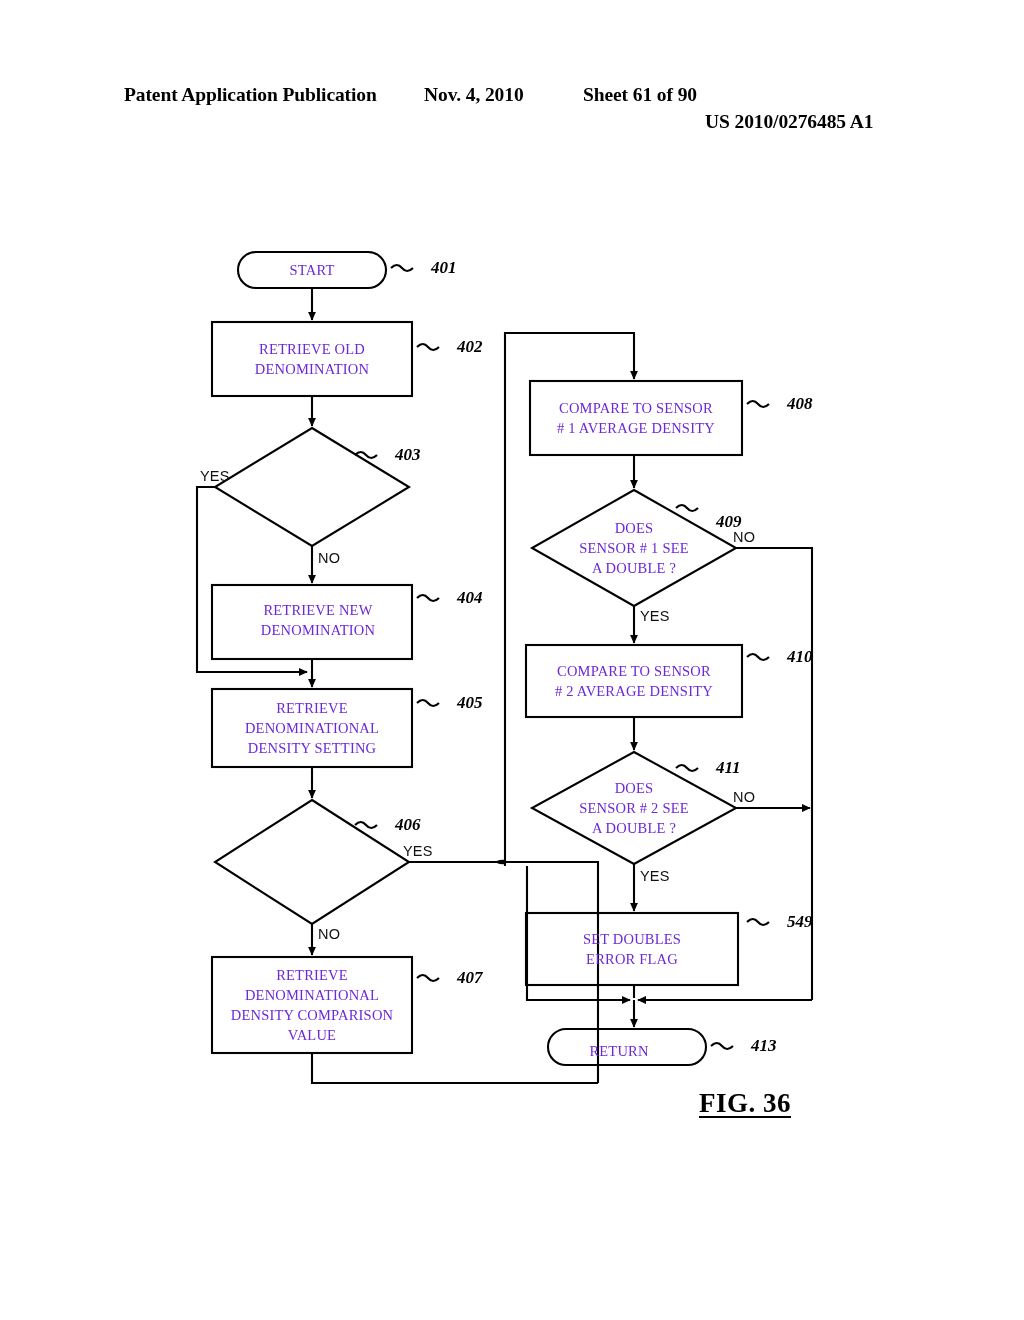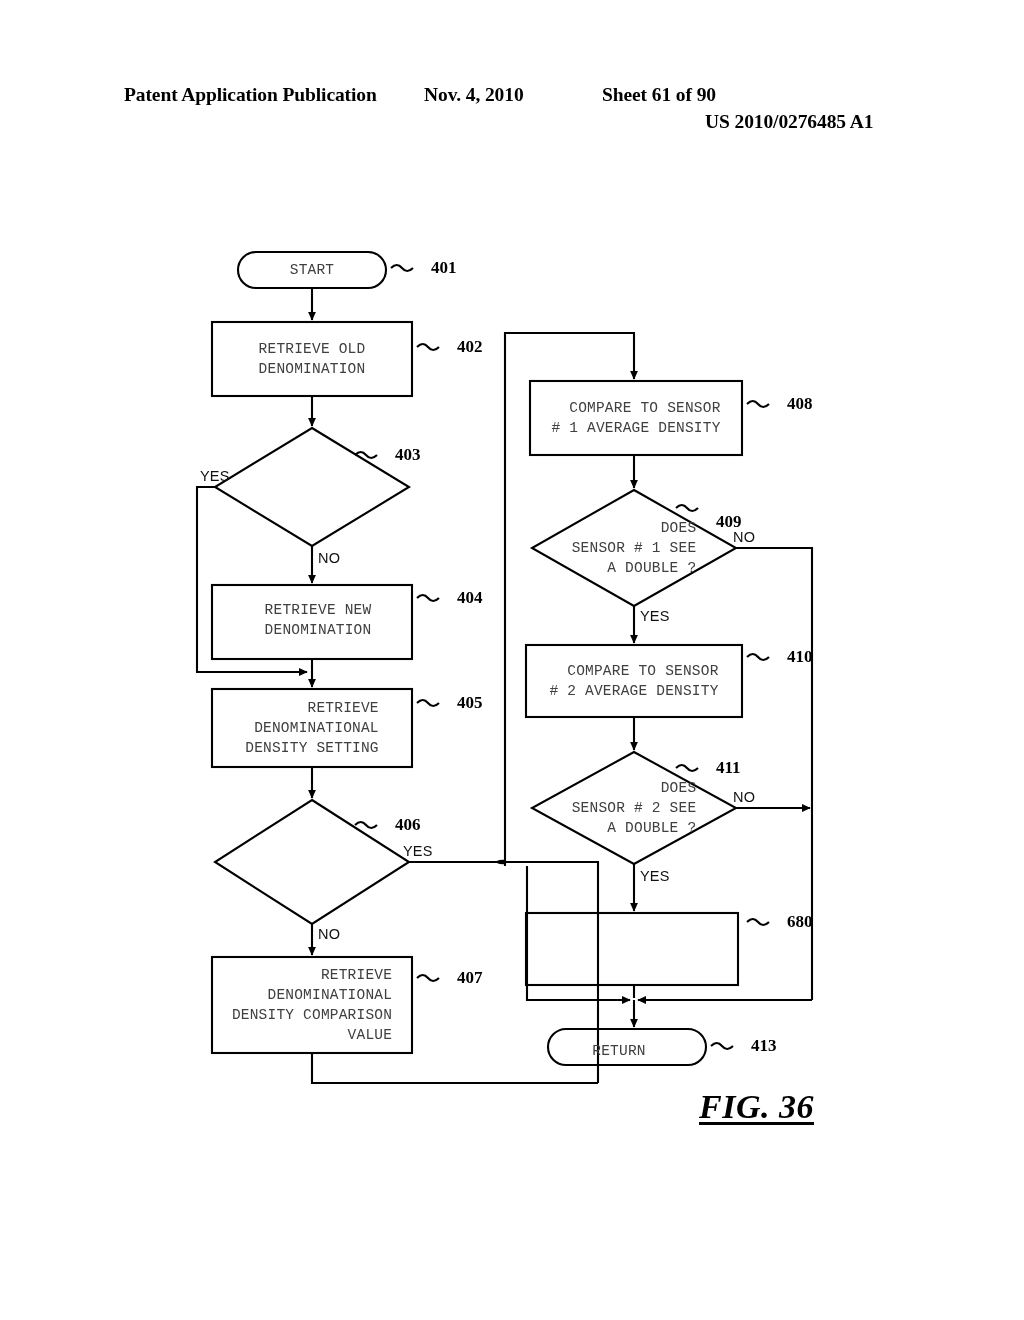--- a/index.html
+++ b/index.html
@@ -26,21 +26,21 @@
     height: 26px;
     font-family: "Liberation Serif", serif;
     font-weight: bold;
     font-size: 19.5px;
     letter-spacing: -0.1px;
     white-space: nowrap;
   }
   #patent-header .h-item { position: absolute; top: 0; }
   #ph-pub   { left: 124px; }
   #ph-date  { left: 424px; }
-  #ph-sheet { left: 583px; margin-left: 19px; }
+  #ph-sheet { left: 583px; }
   #ph-num   { left: 705px; margin-top: 27px; }
 
   
   #figure-canvas {
     position: absolute;
     top: 0;
     left: 0;
     width: 1024px;
     height: 1320px;
   }
@@ -48,54 +48,54 @@
     position: absolute;
     top: 0;
     left: 0;
     width: 1024px;
     height: 1320px;
   }
 
   
   .node-label {
     position: absolute;
-    text-align: right;
-    font-family: Liberation Mono, monospace;
+    text-align: center;
+    font-family: Liberation Serif, serif;
     font-size: 14.5px;
     line-height: 20px;
     letter-spacing: 0.2px;
-    color: #404040;
+    color: #6d28d9;
     white-space: pre-line;
     display: flex;
     align-items: center;
     justify-content: center;
     pointer-events: none;
   }
   .ref-num {
     position: absolute;
     font-family: "Liberation Serif", serif;
     font-weight: bold;
     font-size: 17px;
     color: #000;
+    font-style: italic;
   }
   .edge-label {
     position: absolute;
     font-family: "Liberation Sans", sans-serif;
     font-size: 14.5px;
     letter-spacing: 0.2px;
     color: #111;
   }
   #fig-caption {
     position: absolute;
     left: 699px;
     top: 1088px;
     font-family: "Liberation Serif", serif;
-    font-style: italic;
     font-weight: bold;
-    font-size: 34px;
+    font-size: 27px;
     letter-spacing: 0.5px;
     text-decoration: underline;
     text-underline-offset: 4px;
   }
 </style>
 </head>
 <body>
 
 <div id="patent-header">
   <span class="h-item" id="ph-pub">Patent Application Publication</span>
@@ -216,34 +216,36 @@
   <div class="node-label" style="left:530px;top:381px;width:212px;height:74px;">COMPARE TO SENSOR
 # 1 AVERAGE DENSITY</div>
   <div class="node-label" style="left:545px;top:507px;width:178px;height:82px;">DOES
 SENSOR # 1 SEE
 A DOUBLE ?</div>
   <div class="node-label" style="left:526px;top:645px;width:216px;height:72px;">COMPARE TO SENSOR
 # 2 AVERAGE DENSITY</div>
   <div class="node-label" style="left:545px;top:767px;width:178px;height:82px;">DOES
 SENSOR # 2 SEE
 A DOUBLE ?</div>
+  <div class="node-label" style="left:526px;top:913px;width:212px;height:72px;">SET DOUBLES
+ERROR FLAG</div>
   <div class="node-label" style="left:540px;top:1029px;width:158px;height:44px;">RETURN</div>
 
   <span class="ref-num" style="left:431px;top:258px;">401</span>
   <span class="ref-num" style="left:457px;top:337px;">402</span>
   <span class="ref-num" style="left:395px;top:445px;">403</span>
   <span class="ref-num" style="left:457px;top:588px;">404</span>
   <span class="ref-num" style="left:457px;top:693px;">405</span>
   <span class="ref-num" style="left:395px;top:815px;">406</span>
   <span class="ref-num" style="left:457px;top:968px;">407</span>
   <span class="ref-num" style="left:787px;top:394px;">408</span>
   <span class="ref-num" style="left:716px;top:498px;margin-top:14px;">409</span>
   <span class="ref-num" style="left:787px;top:647px;">410</span>
   <span class="ref-num" style="left:716px;top:758px;">411</span>
-  <span class="ref-num" style="left:787px;top:912px;">680</span>
+  <span class="ref-num" style="left:787px;top:912px;">549</span>
   <span class="ref-num" style="left:751px;top:1036px;">413</span>
 
   <span class="edge-label" style="left:200px;top:468px;">YES</span>
   <span class="edge-label" style="left:318px;top:550px;">NO</span>
   <span class="edge-label" style="left:403px;top:843px;">YES</span>
   <span class="edge-label" style="left:318px;top:926px;">NO</span>
   <span class="edge-label" style="left:733px;top:529px;">NO</span>
   <span class="edge-label" style="left:640px;top:608px;">YES</span>
   <span class="edge-label" style="left:733px;top:789px;">NO</span>
   <span class="edge-label" style="left:640px;top:868px;">YES</span>

